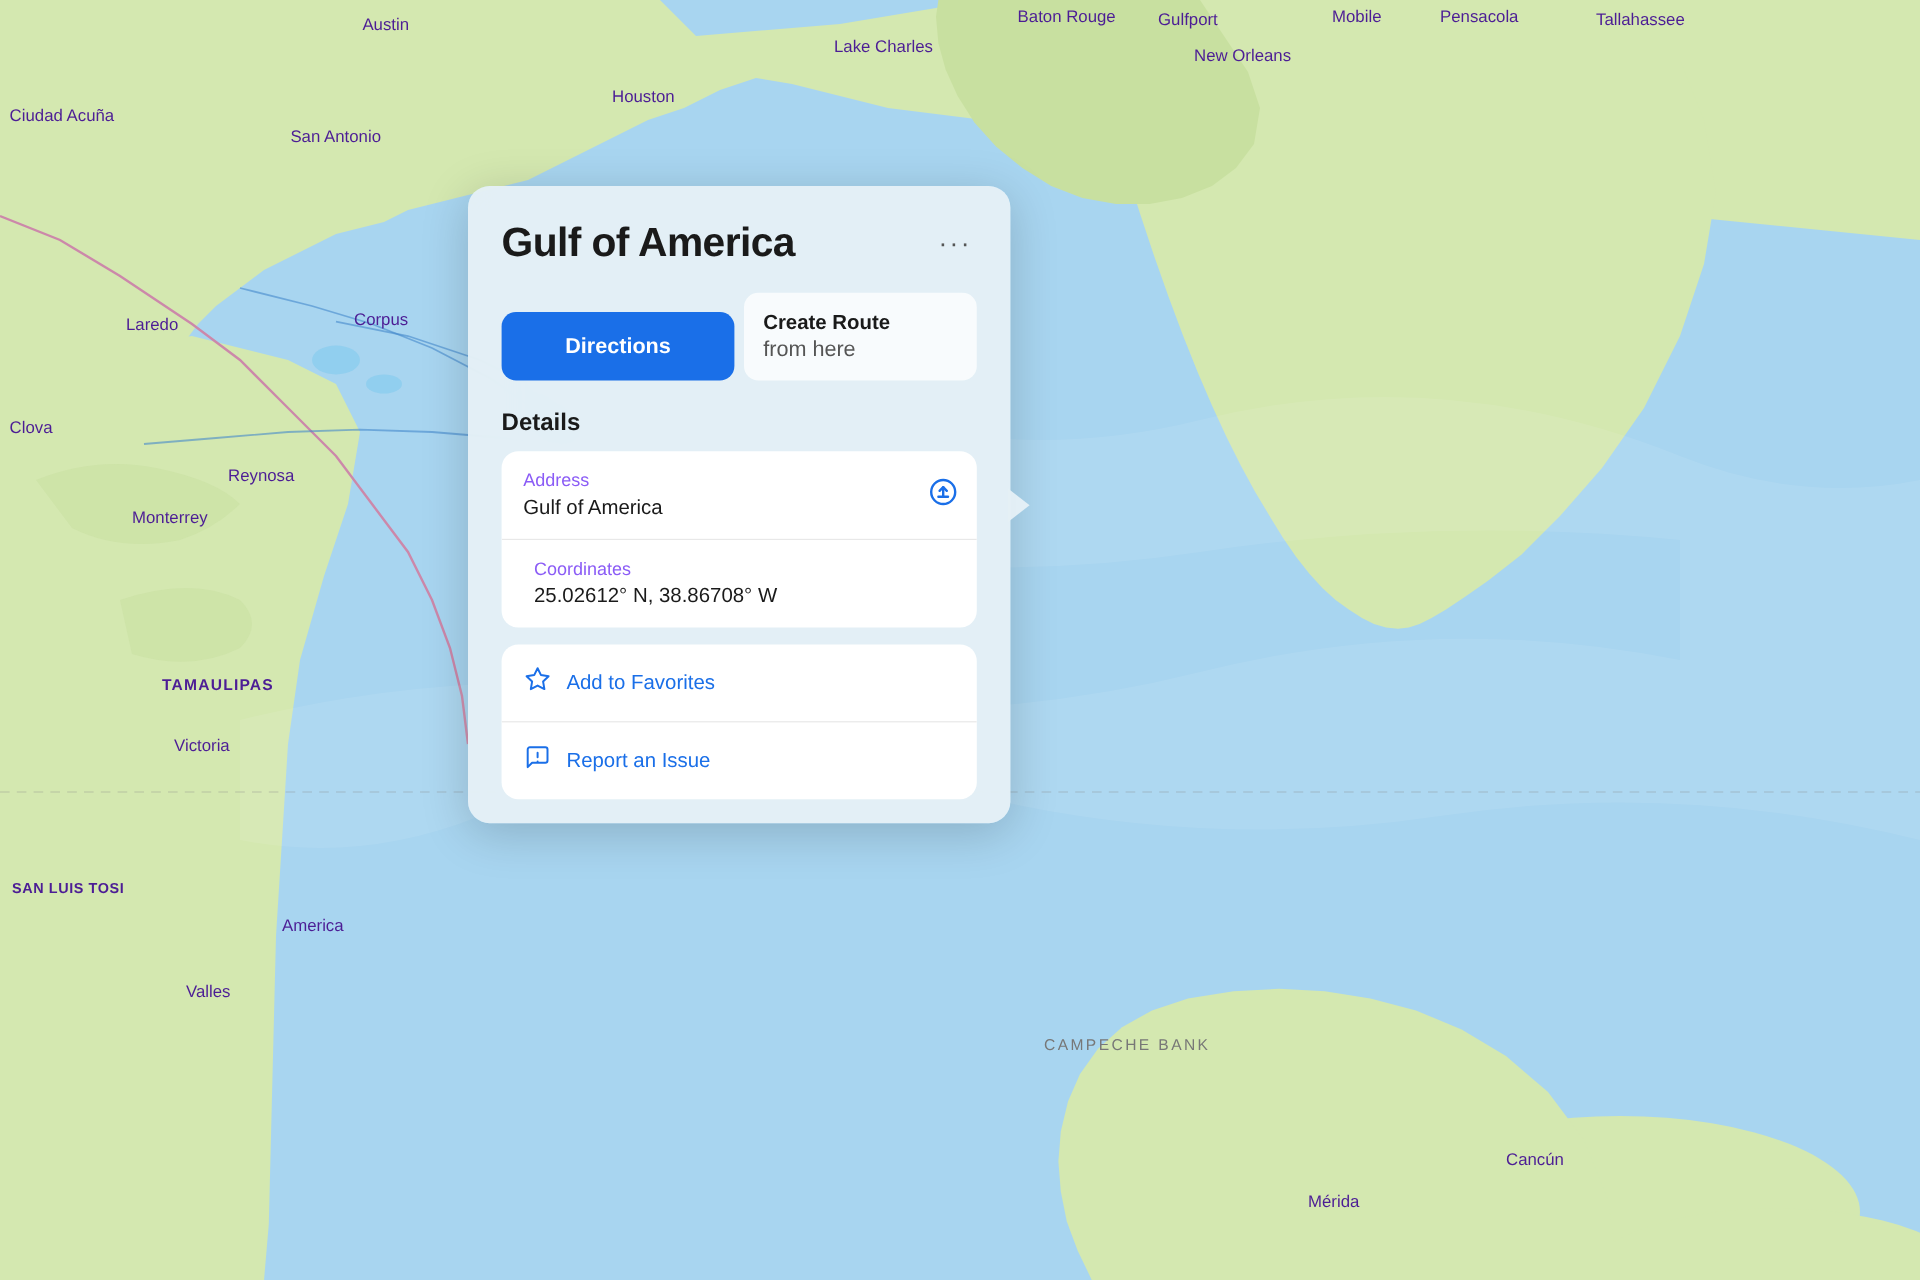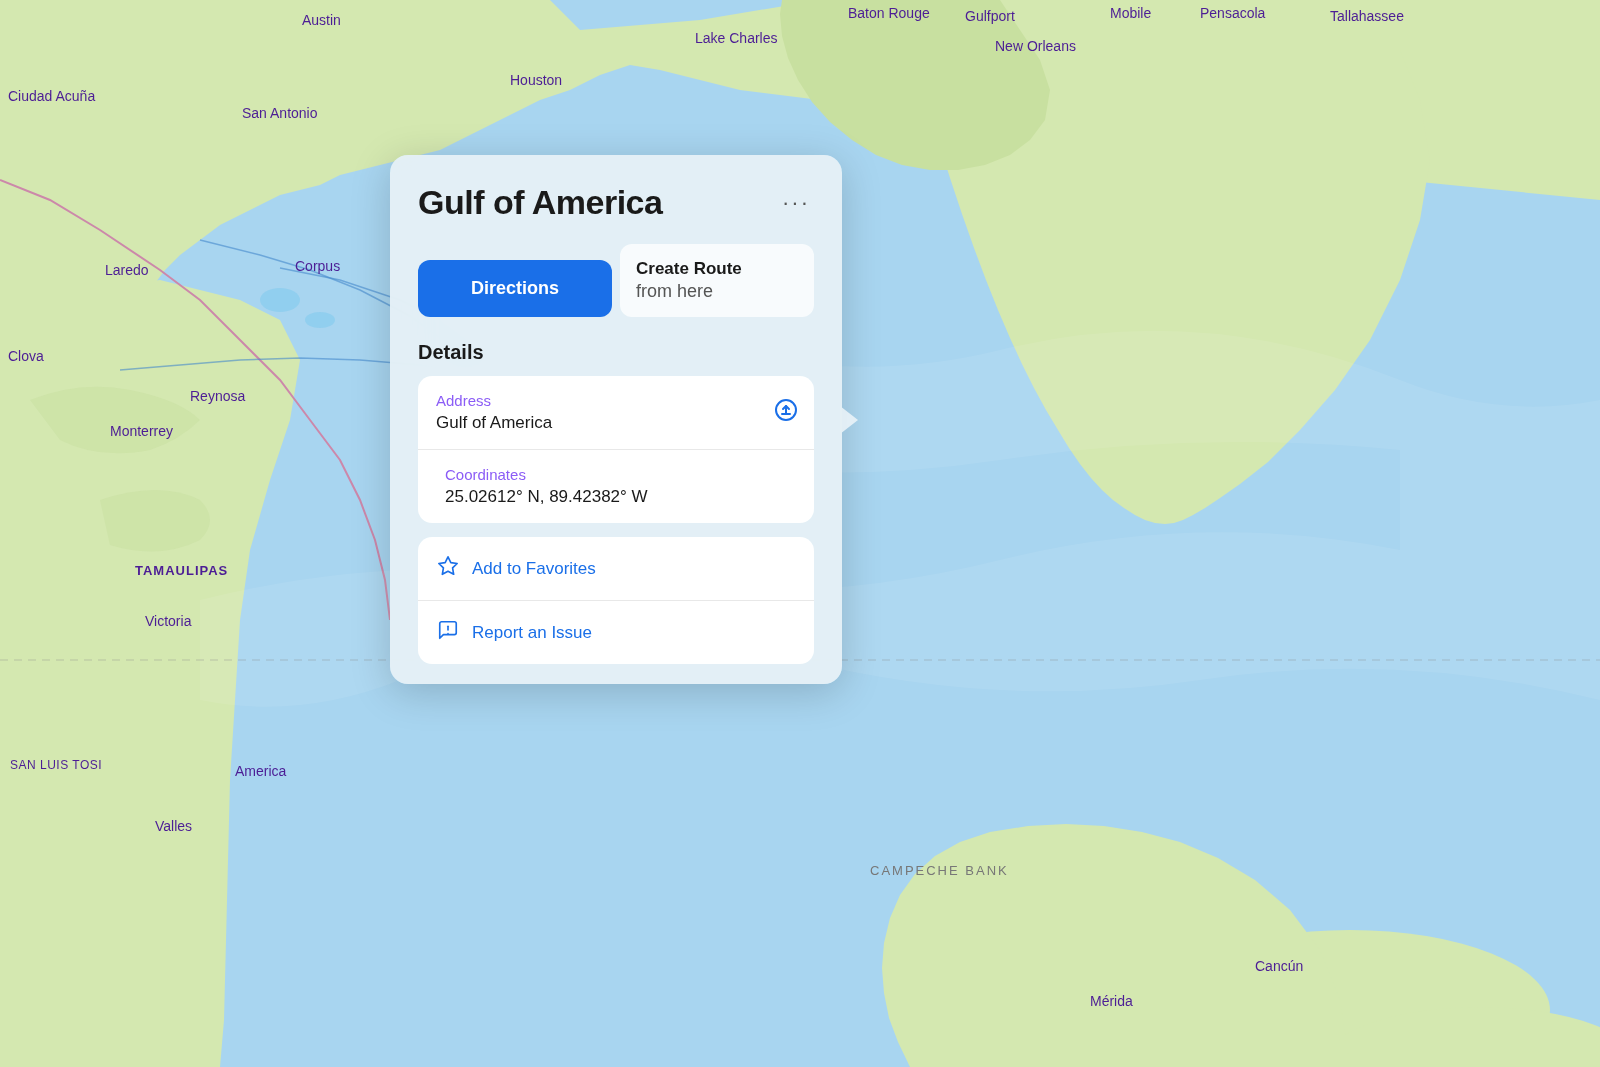--- a/index.html
+++ b/index.html
@@ -331,21 +331,21 @@
   <div class="map-label" style="left:695px; top:30px">Lake Charles</div>
   <div class="map-label" style="left:105px; top:262px">Laredo</div>
   <div class="map-label" style="left:295px; top:258px">Corpus</div>
   <div class="map-label" style="left:190px; top:388px">Reynosa</div>
   <div class="map-label" style="left:110px; top:423px">Monterrey</div>
   <div class="map-label" style="left:8px; top:88px">Ciudad Acuña</div>
   <div class="map-label" style="left:135px; top:563px; font-size:13px; font-weight:600; letter-spacing:1px;">TAMAULIPAS</div>
   <div class="map-label" style="left:145px; top:613px">Victoria</div>
   <div class="map-label" style="left:235px; top:763px">America</div>
   <div class="map-label" style="left:155px; top:818px">Valles</div>
-  <div class="map-label" style="left:10px; top:758px; font-size:12px; font-weight:400; letter-spacing:0.5px;">SAN LUIS TOSI</div>
+  <div class="map-label" style="left:10px; top:733px; font-size:12px; font-weight:700; letter-spacing:0.5px;">SAN LUIS TOSI</div>
   <div class="map-label" style="left:8px; top:348px">Clova</div>
   <div class="map-label" style="left:1255px; top:958px">Cancún</div>
   <div class="map-label" style="left:1090px; top:993px">Mérida</div>
   <div class="map-label" style="left:870px; top:863px; font-size:13px; letter-spacing:2px; color:#777;">CAMPECHE BANK</div>
 </div>
 
 <div class="popup-card">
 
   <div class="card-header">
     <h1 class="card-title">Gulf of America</h1>
@@ -372,21 +372,21 @@
           <circle cx="12" cy="12" r="10"></circle>
           <path d="M12 8 L12 16"></path>
           <path d="M9 11 L12 8 L15 11"></path>
           <path d="M8 16 L16 16"></path>
         </svg>
       </button>
     </div>
 
     <div class="detail-row">
       <div class="detail-field-label">Coordinates</div>
-      <div class="detail-field-value">25.02612° N, 89.42382° W</div>
+      <div class="detail-field-value">25.02612° N, 38.86708° W</div>
     </div>
   </div>
 
   <div class="actions-card">
     <button class="action-row">
       <span class="action-row-icon">
         <svg width="22" height="22" viewBox="0 0 24 24" fill="none" stroke="#1a6fe8" stroke-width="1.8" stroke-linecap="round" stroke-linejoin="round">
           <polygon points="12 2 15.09 8.26 22 9.27 17 14.14 18.18 21.02 12 17.77 5.82 21.02 7 14.14 2 9.27 8.91 8.26 12 2"></polygon>
         </svg>
       </span>

